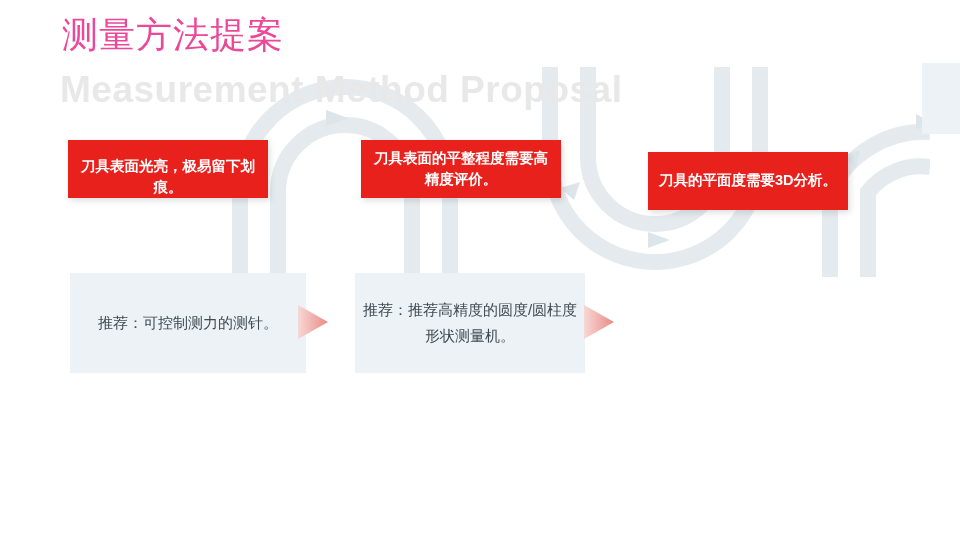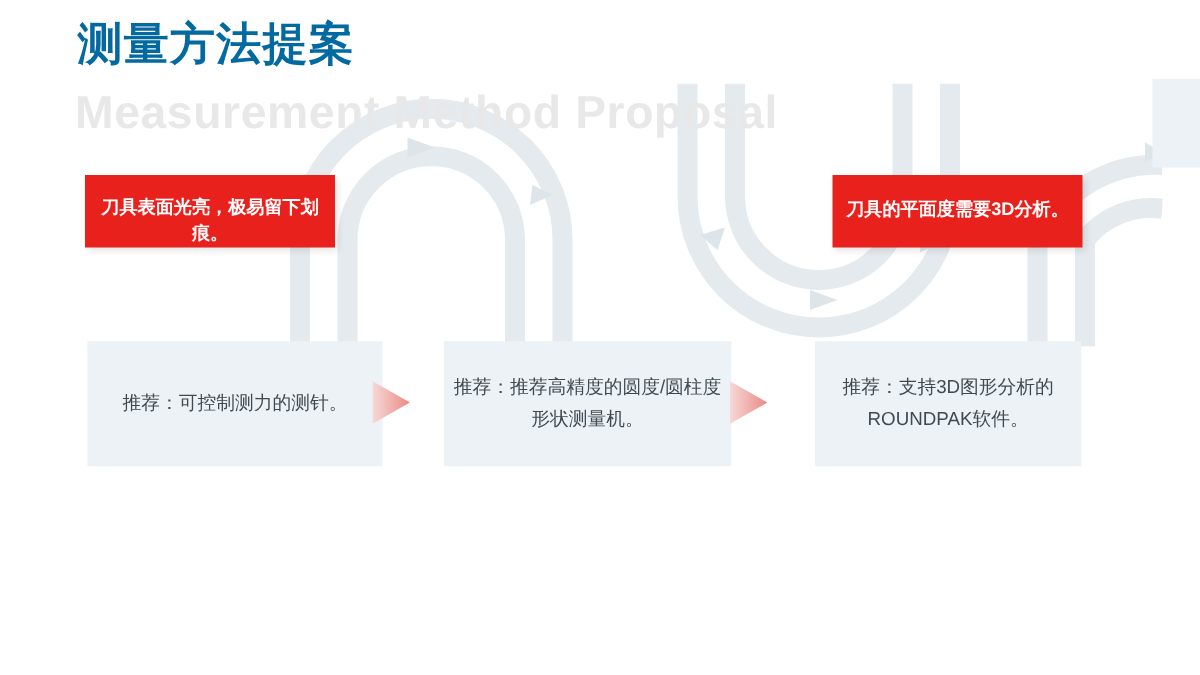--- a/index.html
+++ b/index.html
@@ -44,22 +44,22 @@
     background: #ecf2f5;
     z-index: 1;
   }
 
   
   .title-zh {
     position: absolute;
     left: 62px;
     top: 12px;
     font-size: 36px;
-    font-weight: bold;
-    color: #0369a1;
+    font-weight: normal;
+    color: #ec4899;
     letter-spacing: 1px;
     line-height: 1.25;
     z-index: 3;
     white-space: nowrap;
   }
   .title-en {
     position: absolute;
     left: 60px;
     top: 68px;
     font-size: 37px;
@@ -87,21 +87,21 @@
     align-items: center;
     justify-content: center;
     box-sizing: border-box;
     padding: 0 8px;
     box-shadow: 2px 3px 6px rgba(0,0,0,0.12);
     z-index: 4;
   }
   .red-card .txt { display: block; }
   .red-1 { left: 68px; align-items: flex-end; }
   .red-2 { left: 361px; }
-  .red-3 { left: 666px; }
+  .red-3 { left: 648px; margin-top: 12px; }
 
   
   .light-card {
     position: absolute;
     top: 273px;
     width: 236px;
     height: 100px;
     background: #ecf2f5;
     color: #404a52;
     font-size: 15px;
@@ -156,32 +156,32 @@
   </svg>
 
   <div class="edge-block"></div>
 
   <div class="title-en">Measurement Method Proposal</div>
   <div class="title-zh">测量方法提案</div>
 
   <div class="red-card red-1">
     <span class="txt">刀具表面光亮，极易留下划痕。</span>
   </div>
+  <div class="red-card red-2">
+    <span class="txt">刀具表面的平整程度需要高精度评价。</span>
+  </div>
   <div class="red-card red-3">
     <span class="txt">刀具的平面度需要3D分析。</span>
   </div>
 
   <div class="light-card light-1">
     <span class="txt">推荐：可控制测力的测针。</span>
   </div>
   <div class="light-card light-2">
     <span class="txt">推荐：推荐高精度的圆度/圆柱度形状测量机。</span>
-  </div>
-  <div class="light-card light-3">
-    <span class="txt">推荐：支持3D图形分析的ROUNDPAK软件。</span>
   </div>
 
   <svg class="flow-arrow arrow-1" viewBox="0 0 30 34" aria-hidden="true">
     <defs>
       <linearGradient id="agrad1" x1="0" y1="0" x2="1" y2="0">
         <stop offset="0%" stop-color="#f7d8d6"></stop>
         <stop offset="100%" stop-color="#e98a85"></stop>
       </linearGradient>
     </defs>
     <polygon points="0,0 30,17 0,34" fill="url(#agrad1)"></polygon>

